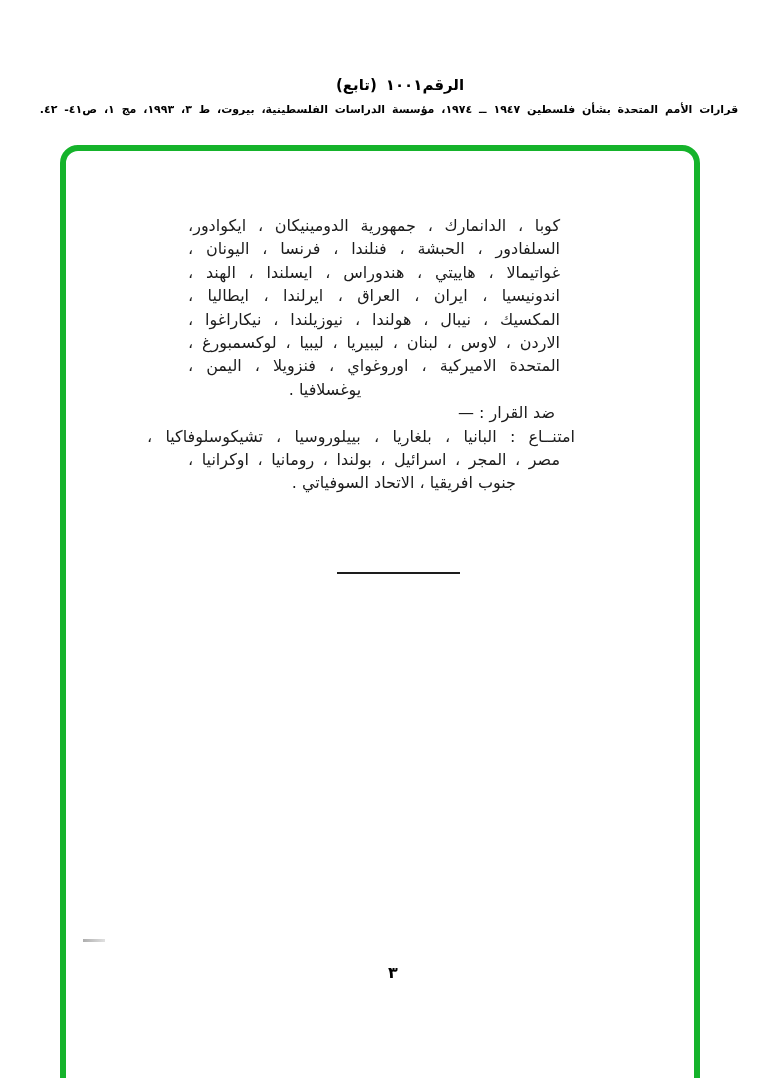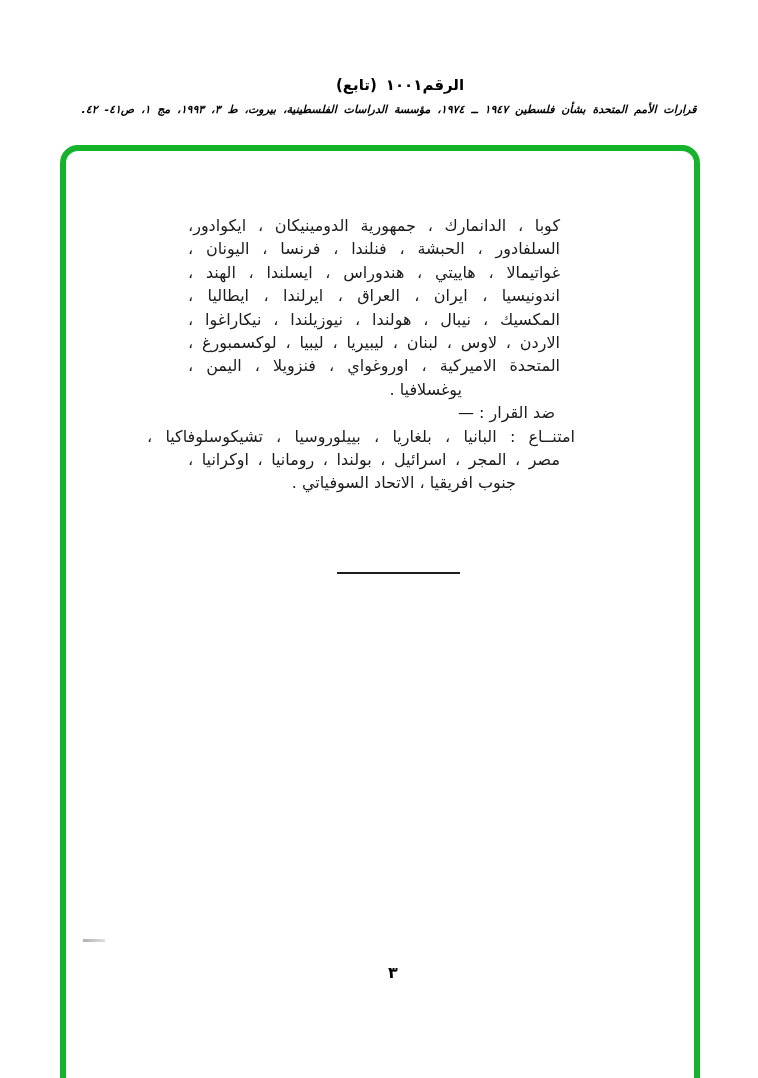--- a/index.html
+++ b/index.html
@@ -29,21 +29,20 @@
   .citation {
     position: absolute;
     top: 103px; left: 22px; right: 2px;
     text-align: center;
     direction: rtl;
     font-weight: bold;
     font-size: 11px;
     word-spacing: 3px;
     color: #000;
     white-space: nowrap;
-    font-style: italic;
   }
 
   
   .green-box {
     position: absolute;
     left: 60px; top: 145px;
     width: 640px; height: 1004px;
     border: 6px solid #d946ef;
     border-radius: 18px;
     box-sizing: border-box;
@@ -69,21 +68,21 @@
     text-align: justify;
     text-align-last: justify;
   }
   .line.justify-wide {
     text-align: justify;
     text-align-last: justify;
     margin-right: -15px;
     margin-left: -41px;
   }
   .line.right        { text-align: right; padding-right: 5px;  box-sizing: border-box; }
-  .line.indent-deep  { text-align: right; padding-right: 98px; box-sizing: border-box; }
+  .line.indent-deep  { text-align: center; padding-right: 98px; box-sizing: border-box; }
   .line.indent-shallow{ text-align: right; padding-right: 44px; box-sizing: border-box; }
 
   .closing-rule {
     position: absolute;
     left: 271px; top: 421px;
     width: 123px; height: 2px;
     background: #1d1d1d;
   }
   .scan-artifact {
     position: absolute;

